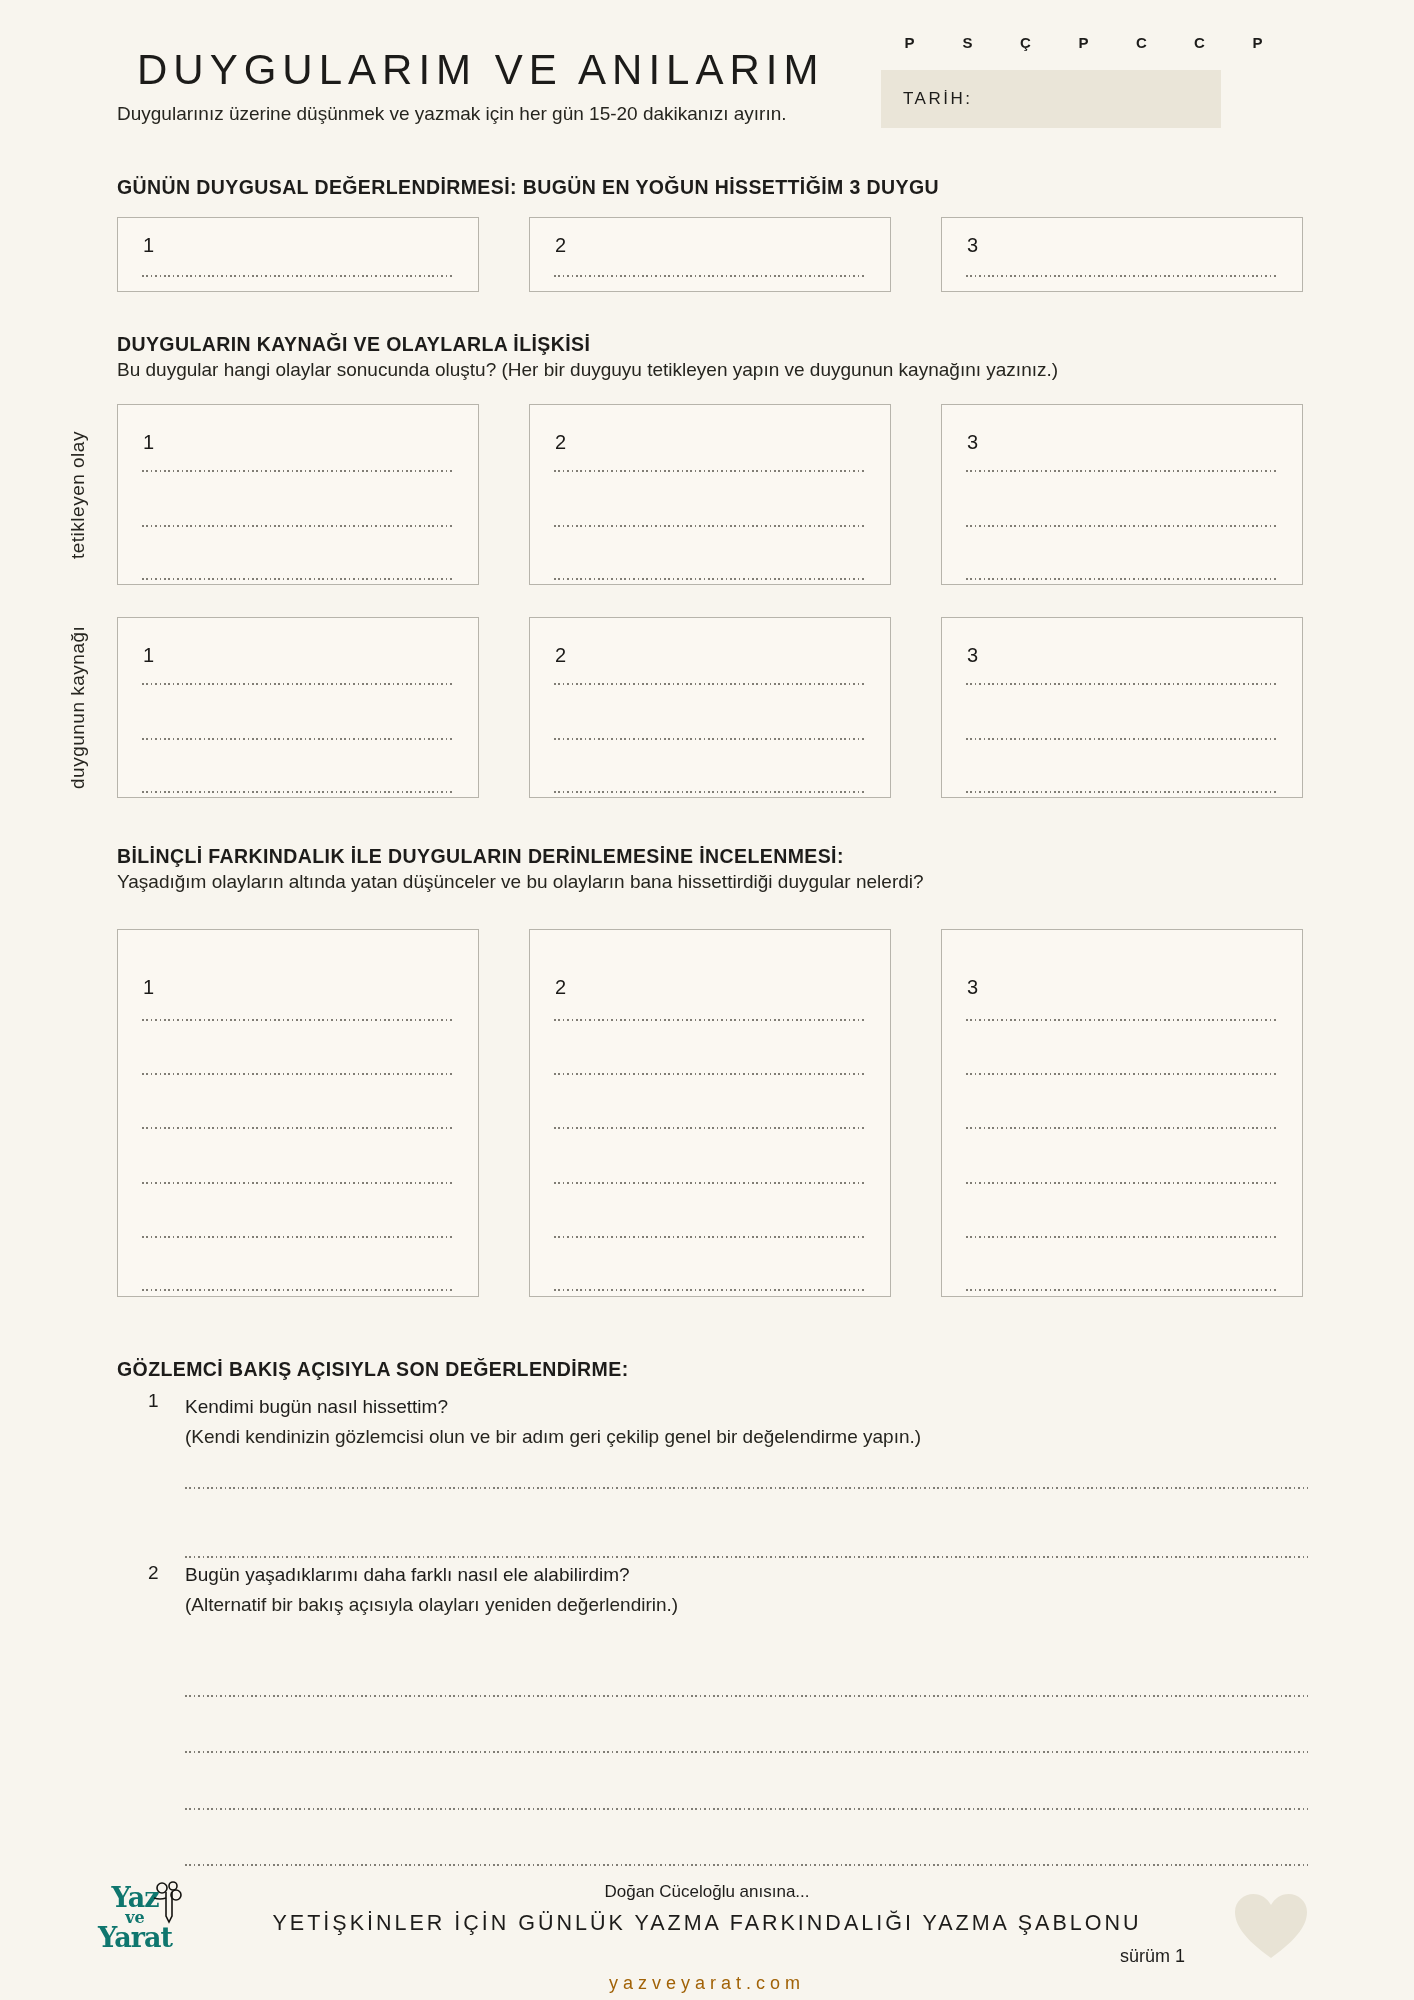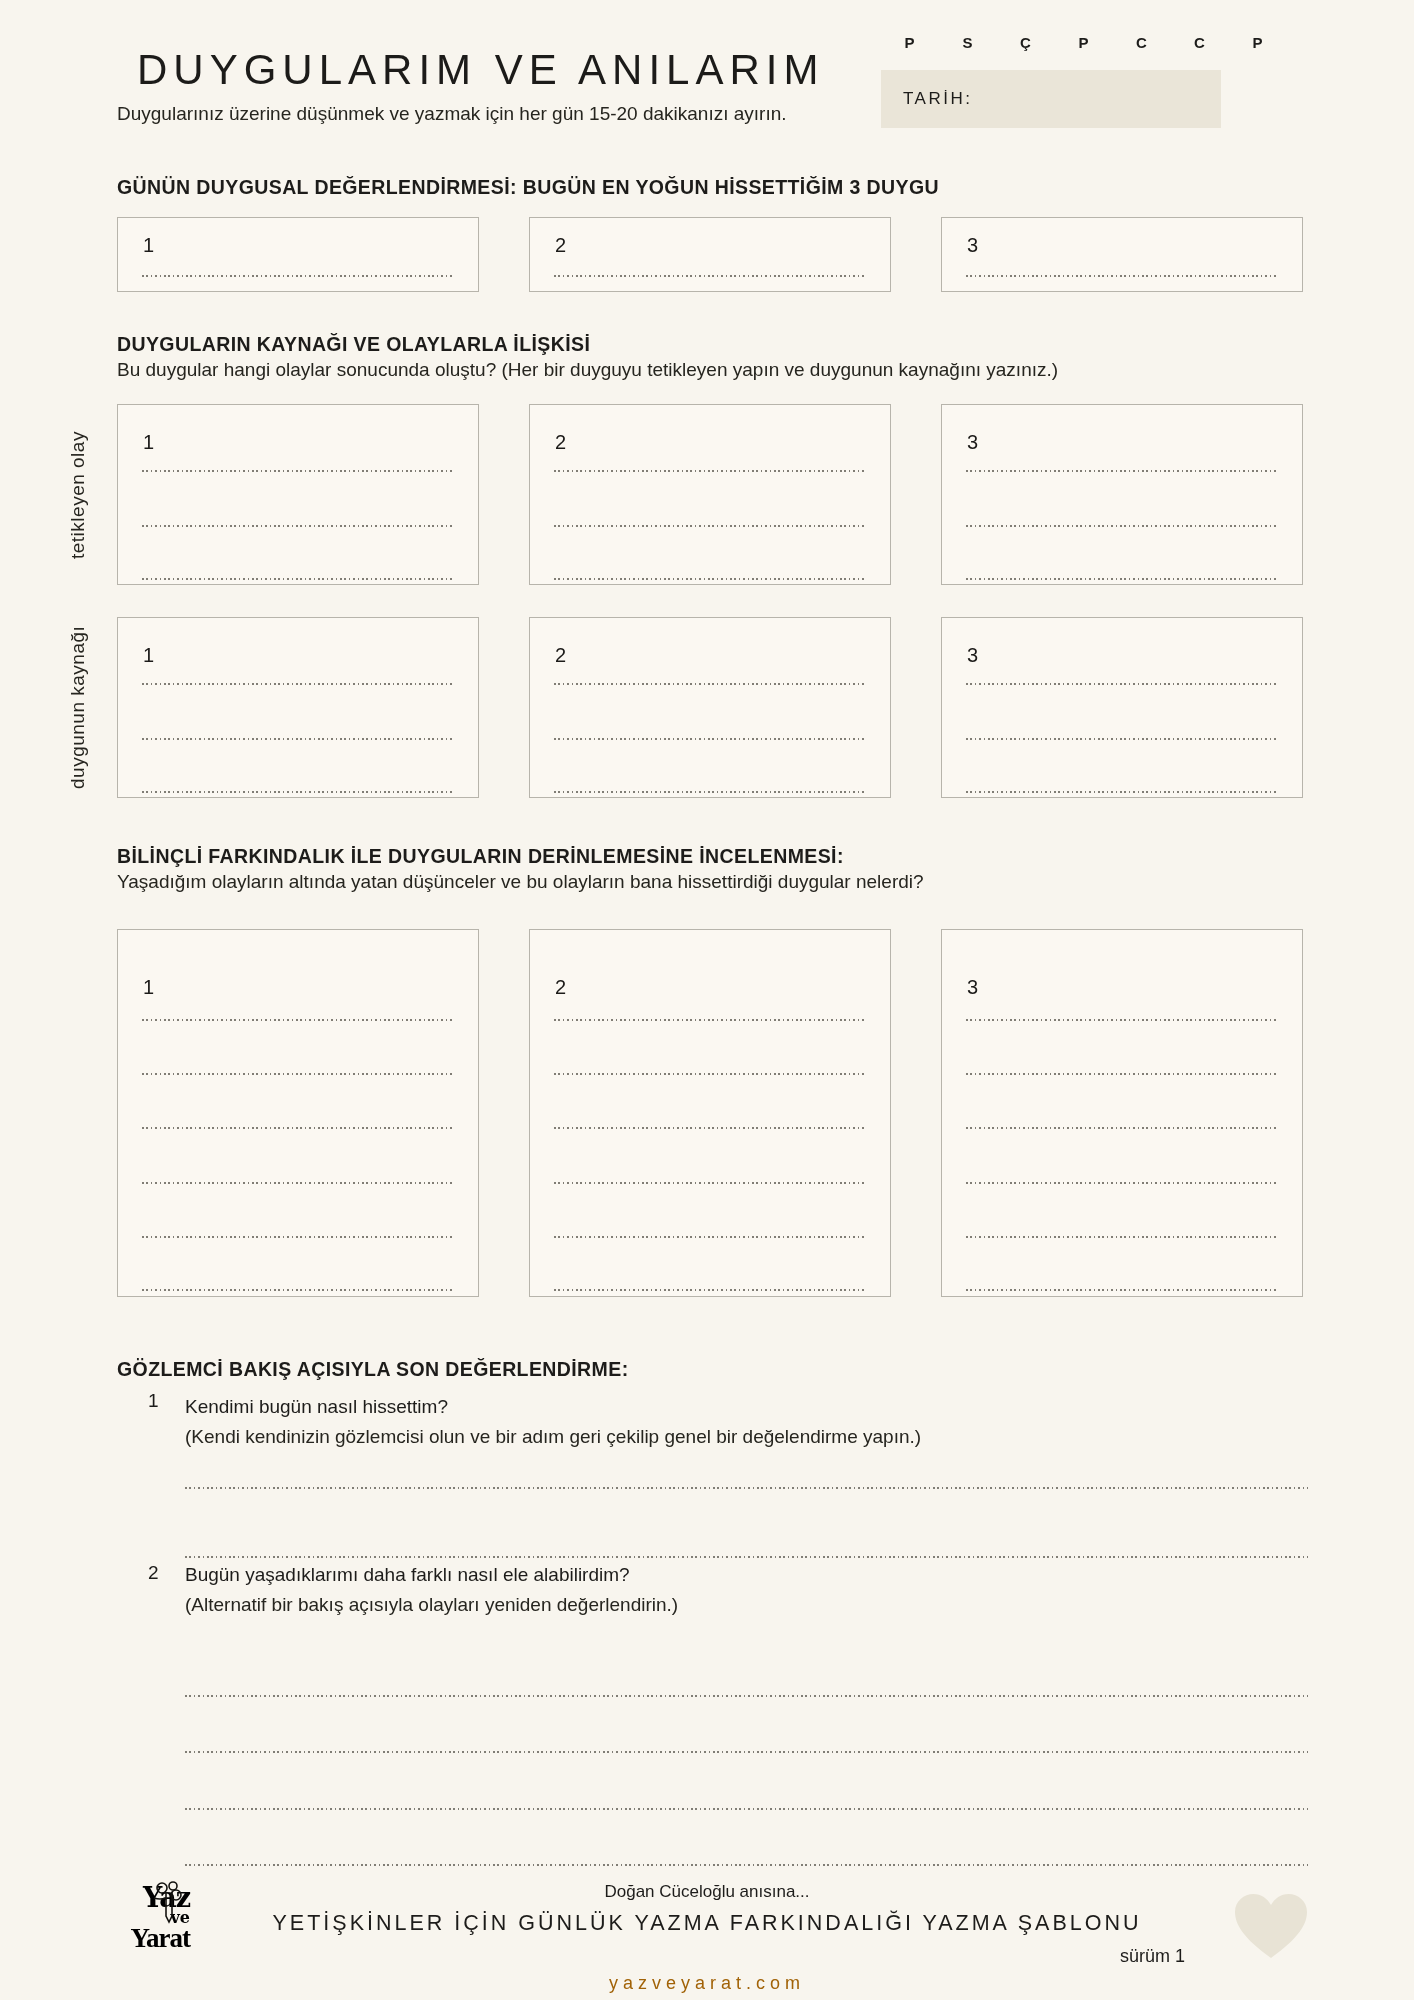--- a/index.html
+++ b/index.html
@@ -95,26 +95,26 @@
     background-image:repeating-linear-gradient(to right,#807d75 0px,#807d75 1.6px,transparent 1.6px,transparent 4.4px);
   }
 
   
   .dedication { position:absolute; left:0; top:1882px; width:100%; text-align:center; font-size:17px; color:#1d1c1a; }
   .footer-title { position:absolute; left:0; top:1911px; width:100%; text-align:center; font-size:21.5px; letter-spacing:3px; font-weight:500; color:#1d1c1a; white-space:nowrap; }
   .version { position:absolute; right:229px; top:1946px; font-size:18px; color:#1d1c1a;text-align:center; }
   .website { position:absolute; left:0; top:1973px; width:100%; text-align:center; font-size:18px; letter-spacing:5px; color:#a16207; }
   .logo {
     position:absolute; left:80px; top:1886px; width:110px;
-    font-family:"DejaVu Serif", serif; font-weight:700; color:#000000;
-    text-align:right; line-height:0.92;
+    font-family:"DejaVu Serif", serif; font-weight:700; color:#0f766e;
+    text-align:center; line-height:0.92;
   }
   .logo .l1 { font-size:27px; letter-spacing:-1px; }
   .logo .l2 { font-size:16px; }
-  .logo .l3 { font-size:27px; letter-spacing:-1px;font-family:Liberation Serif, serif; }
+  .logo .l3 { font-size:27px; letter-spacing:-1px; }
   .logo-doodle { position:absolute; left:66px; top:-8px; }
   .heart { position:absolute; left:1233px; top:1892px; }
 </style>
 </head>
 <body>
 
 <div class="page">
 
   <div class="title">DUYGULARIM VE ANILARIM</div>
   <div class="subtitle">Duygularınız üzerine düşünmek ve yazmak için her gün 15-20 dakikanızı ayırın.</div>

